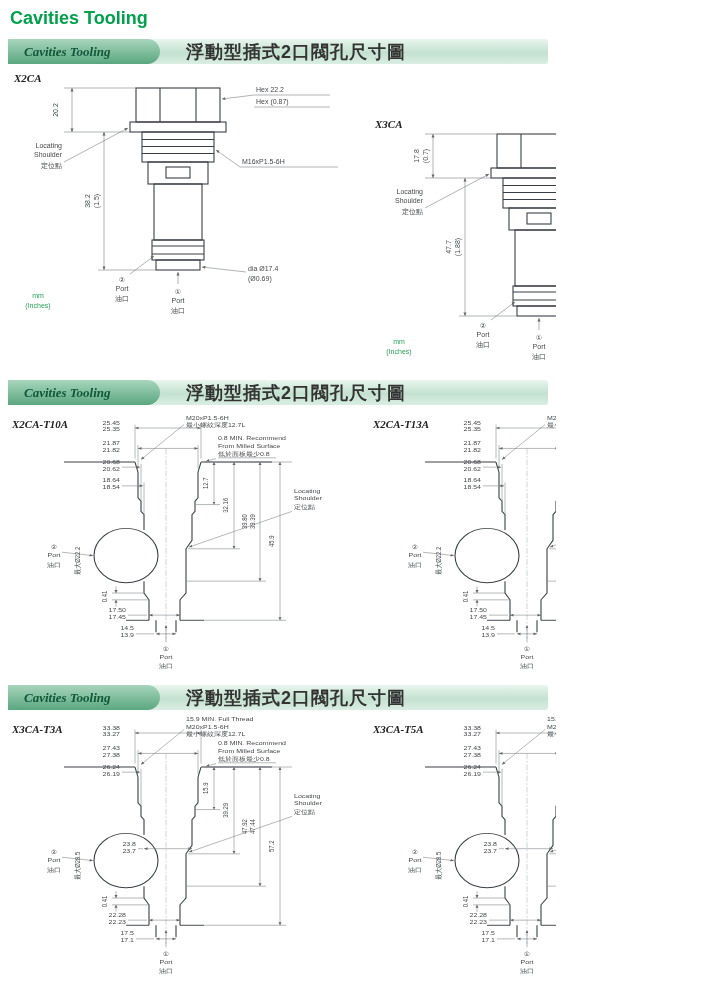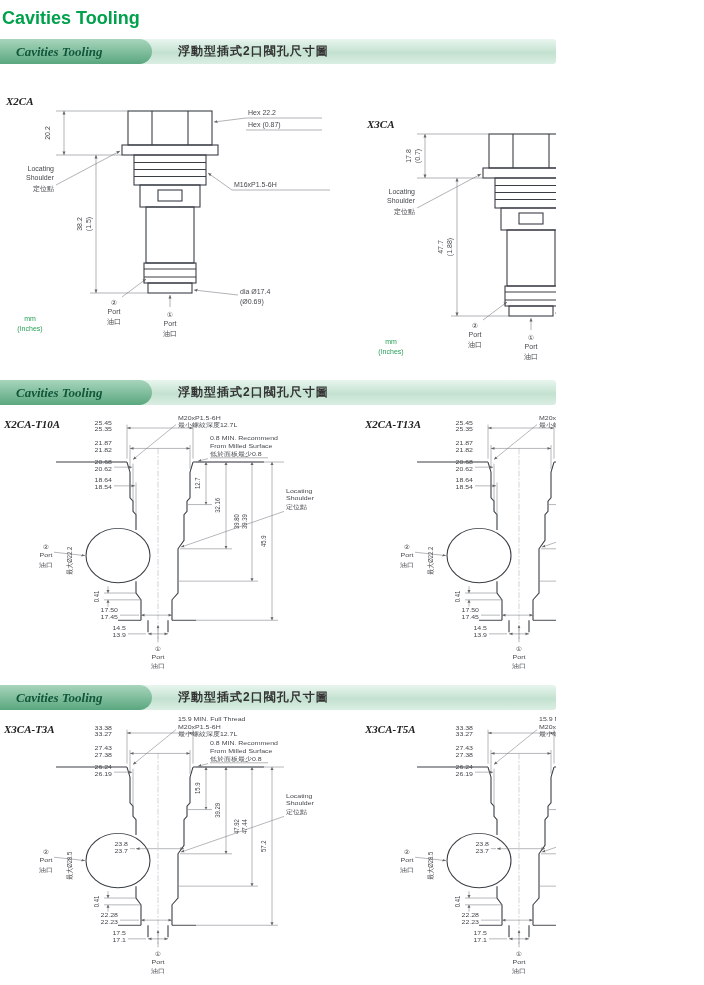--- a/index.html
+++ b/index.html
@@ -1,28 +1,28 @@
 <!DOCTYPE html>
 <html><head>
 <meta charset="utf-8">
 <style>
   *{margin:0;padding:0;box-sizing:border-box}
   html,body{background:#fff}
   body{width:704px;font-family:"Liberation Sans",sans-serif}
-  .page{width:556px;height:985px;overflow:hidden;padding:4px 0;position:relative}
+  .page{width:556px;height:985px;overflow:hidden;padding:4px 8px;position:relative}
   .page-title{font-size:18px;font-weight:bold;color:#00a14b;margin:4px 2px 10px 2px}
   section.block{margin:0 0 8px 0}
   .banner{height:25px;margin-bottom:6px;border-radius:3px;display:flex;align-items:center;
           background:linear-gradient(180deg,#e9f6ef 0%,#c3e1d0 55%,#daeee3 100%)}
   .banner-tab{width:152px;height:25px;border-radius:0 13px 13px 0;display:flex;align-items:center;
           padding-left:16px;background:linear-gradient(180deg,#a8d5bc 0%,#5aa77f 100%)}
   .banner-tab span{font-family:"Liberation Serif",serif;font-style:italic;font-weight:bold;
           font-size:13px;color:#11573a}
-  .banner-title{margin-left:26px;font-weight:bold;font-size:12px;color:#333;letter-spacing:1px}
-  .row{display:flex;align-items:center}
+  .banner-title{margin-left:26px;font-weight:bold;font-size:18px;color:#333;letter-spacing:1px}
+  .row{display:flex;align-items:flex-start}
   .fig{margin:0}
   .fig.shift{margin-top:46px}
   .fig + .fig{margin-left:26px}
   svg text{font-family:"Liberation Sans",sans-serif;font-size:7px;fill:#45494d}
   svg text.nm{font-size:11px;font-weight:bold;font-style:italic;fill:#222;
           font-family:"Liberation Serif",serif}
   svg text.gr{fill:#2aa05a}
   .pro{stroke:#3a3f45;stroke-width:1.1;fill:none}
   .dim{stroke:#7a7f84;stroke-width:0.6;fill:none}
   .cl{stroke:#9aa0a6;stroke-width:0.5;fill:none;stroke-dasharray:7 2 2 2}

